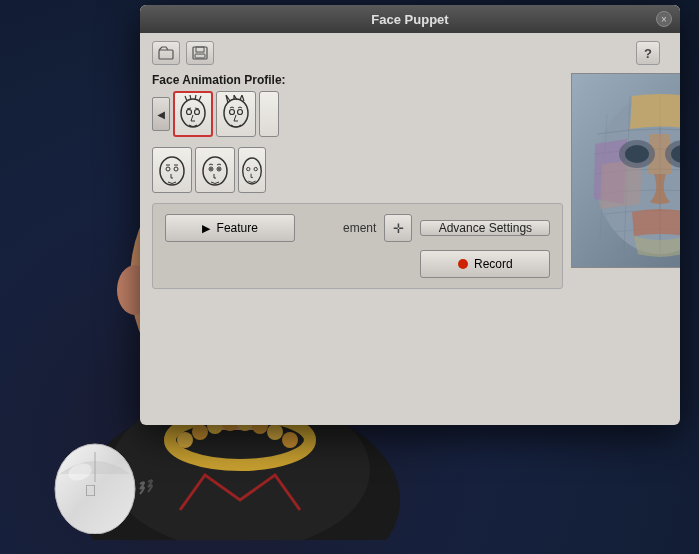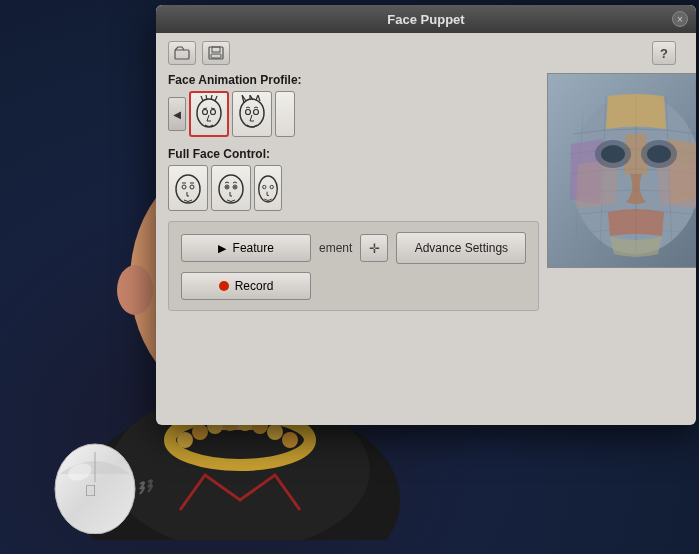--- a/index.html
+++ b/index.html
@@ -36,21 +36,21 @@
       bottom: 20px;
       width: 130px;
       height: 100px;
       z-index: 3;
     }
 
     
     .dialog {
       position: absolute;
       top: 5px;
-      left: 156px;
+      left: 140px;
       width: 540px;
       height: 420px;
       background: #d4d0cb;
       border-radius: 6px;
       box-shadow: 0 10px 40px rgba(0,0,0,0.7);
       z-index: 10;
       overflow: hidden;
     }
 
     .dialog-titlebar {
@@ -259,20 +259,21 @@
       align-items: center;
       gap: 8px;
       margin-bottom: 8px;
     }
 
     .movement-label {
       font-size: 12px;
       color: #333;
       flex: 1;
       text-align: right;
+      margin-left: 40px;
     }
 
     .preview-btn {
       width: 130px;
       height: 28px;
       background: linear-gradient(to bottom, #e8e4e0 0%, #c8c4c0 100%);
       border: 1px solid #888;
       border-radius: 3px;
       display: flex;
       align-items: center;
@@ -291,35 +292,36 @@
       display: flex;
       align-items: center;
       justify-content: center;
       cursor: pointer;
       font-size: 14px;
       color: #333;
     }
 
     .advance-btn {
       width: 130px;
-      height: 32px;
+      height: 16px;
       background: linear-gradient(to bottom, #e8e4e0 0%, #c8c4c0 100%);
       border: 1px solid #888;
       border-radius: 3px;
       display: flex;
       align-items: center;
       justify-content: center;
       cursor: pointer;
       font-size: 12px;
     }
 
     .record-row {
       display: flex;
       align-items: flex-end;
       gap: 8px;
+      flex-direction: column;
     }
 
     .record-btn {
       width: 130px;
       height: 28px;
       background: linear-gradient(to bottom, #e8e4e0 0%, #c8c4c0 100%);
       border: 1px solid #888;
       border-radius: 3px;
       display: flex;
       align-items: center;
@@ -499,21 +501,20 @@
               <path d="M11 30 Q16 34 21 30" fill="none" stroke="#333" stroke-width="1.2"></path>
 
               <path d="M10 13 Q12 11 14 13" fill="none" stroke="#333" stroke-width="1"></path>
               <path d="M18 13 Q20 11 22 13" fill="none" stroke="#333" stroke-width="1"></path>
             </svg>
           </div>
 
           <div class="face-thumb-partial"></div>
         </div>
 
-        <div class="section-label">Full Face Control:</div>
         <div class="full-face-row">
 
           <div class="face-thumb-normal">
             <svg width="32" height="38" viewBox="0 0 32 38">
               <ellipse cx="16" cy="20" rx="12" ry="14" fill="none" stroke="#333" stroke-width="1.5"></ellipse>
               <circle cx="12" cy="18" r="2" fill="none" stroke="#333" stroke-width="1"></circle>
               <circle cx="20" cy="18" r="2" fill="none" stroke="#333" stroke-width="1"></circle>
               <path d="M15 23 L15 27 L17 27" fill="none" stroke="#333" stroke-width="1"></path>
               <path d="M12 31 Q16 34 20 31" fill="none" stroke="#333" stroke-width="1"></path>
               <line x1="10" y1="14" x2="14" y2="14" stroke="#333" stroke-width="1"></line>

